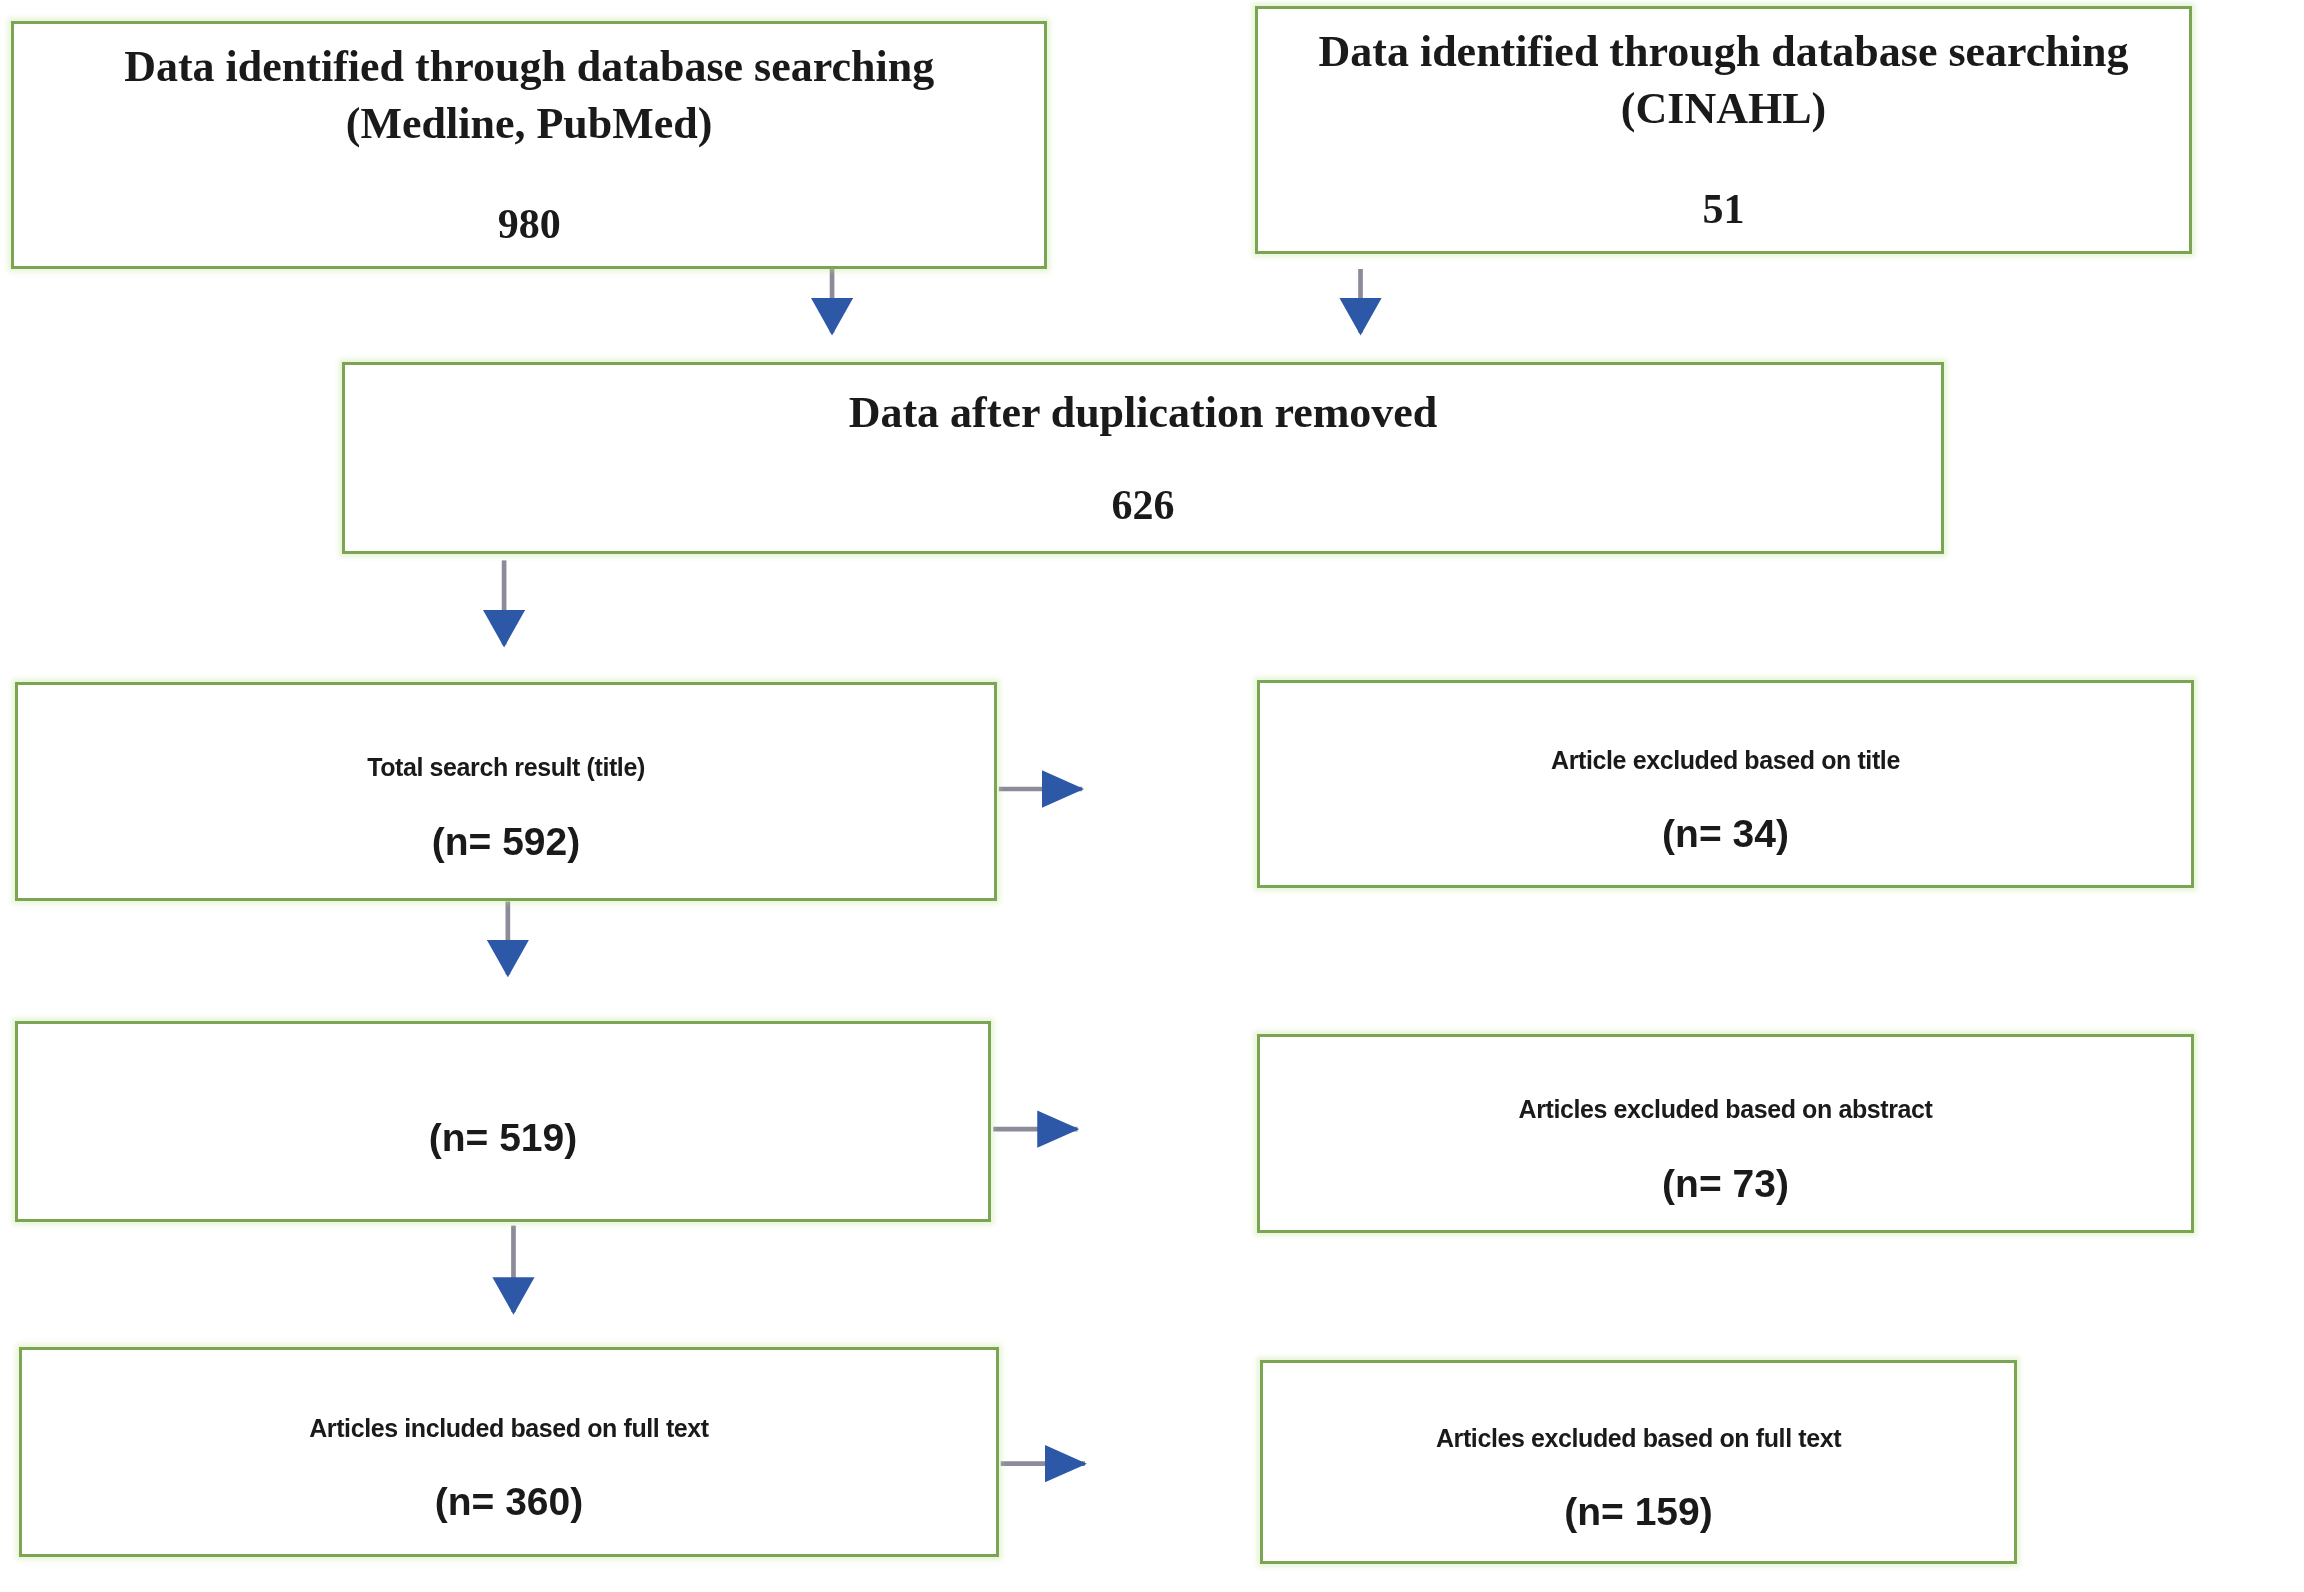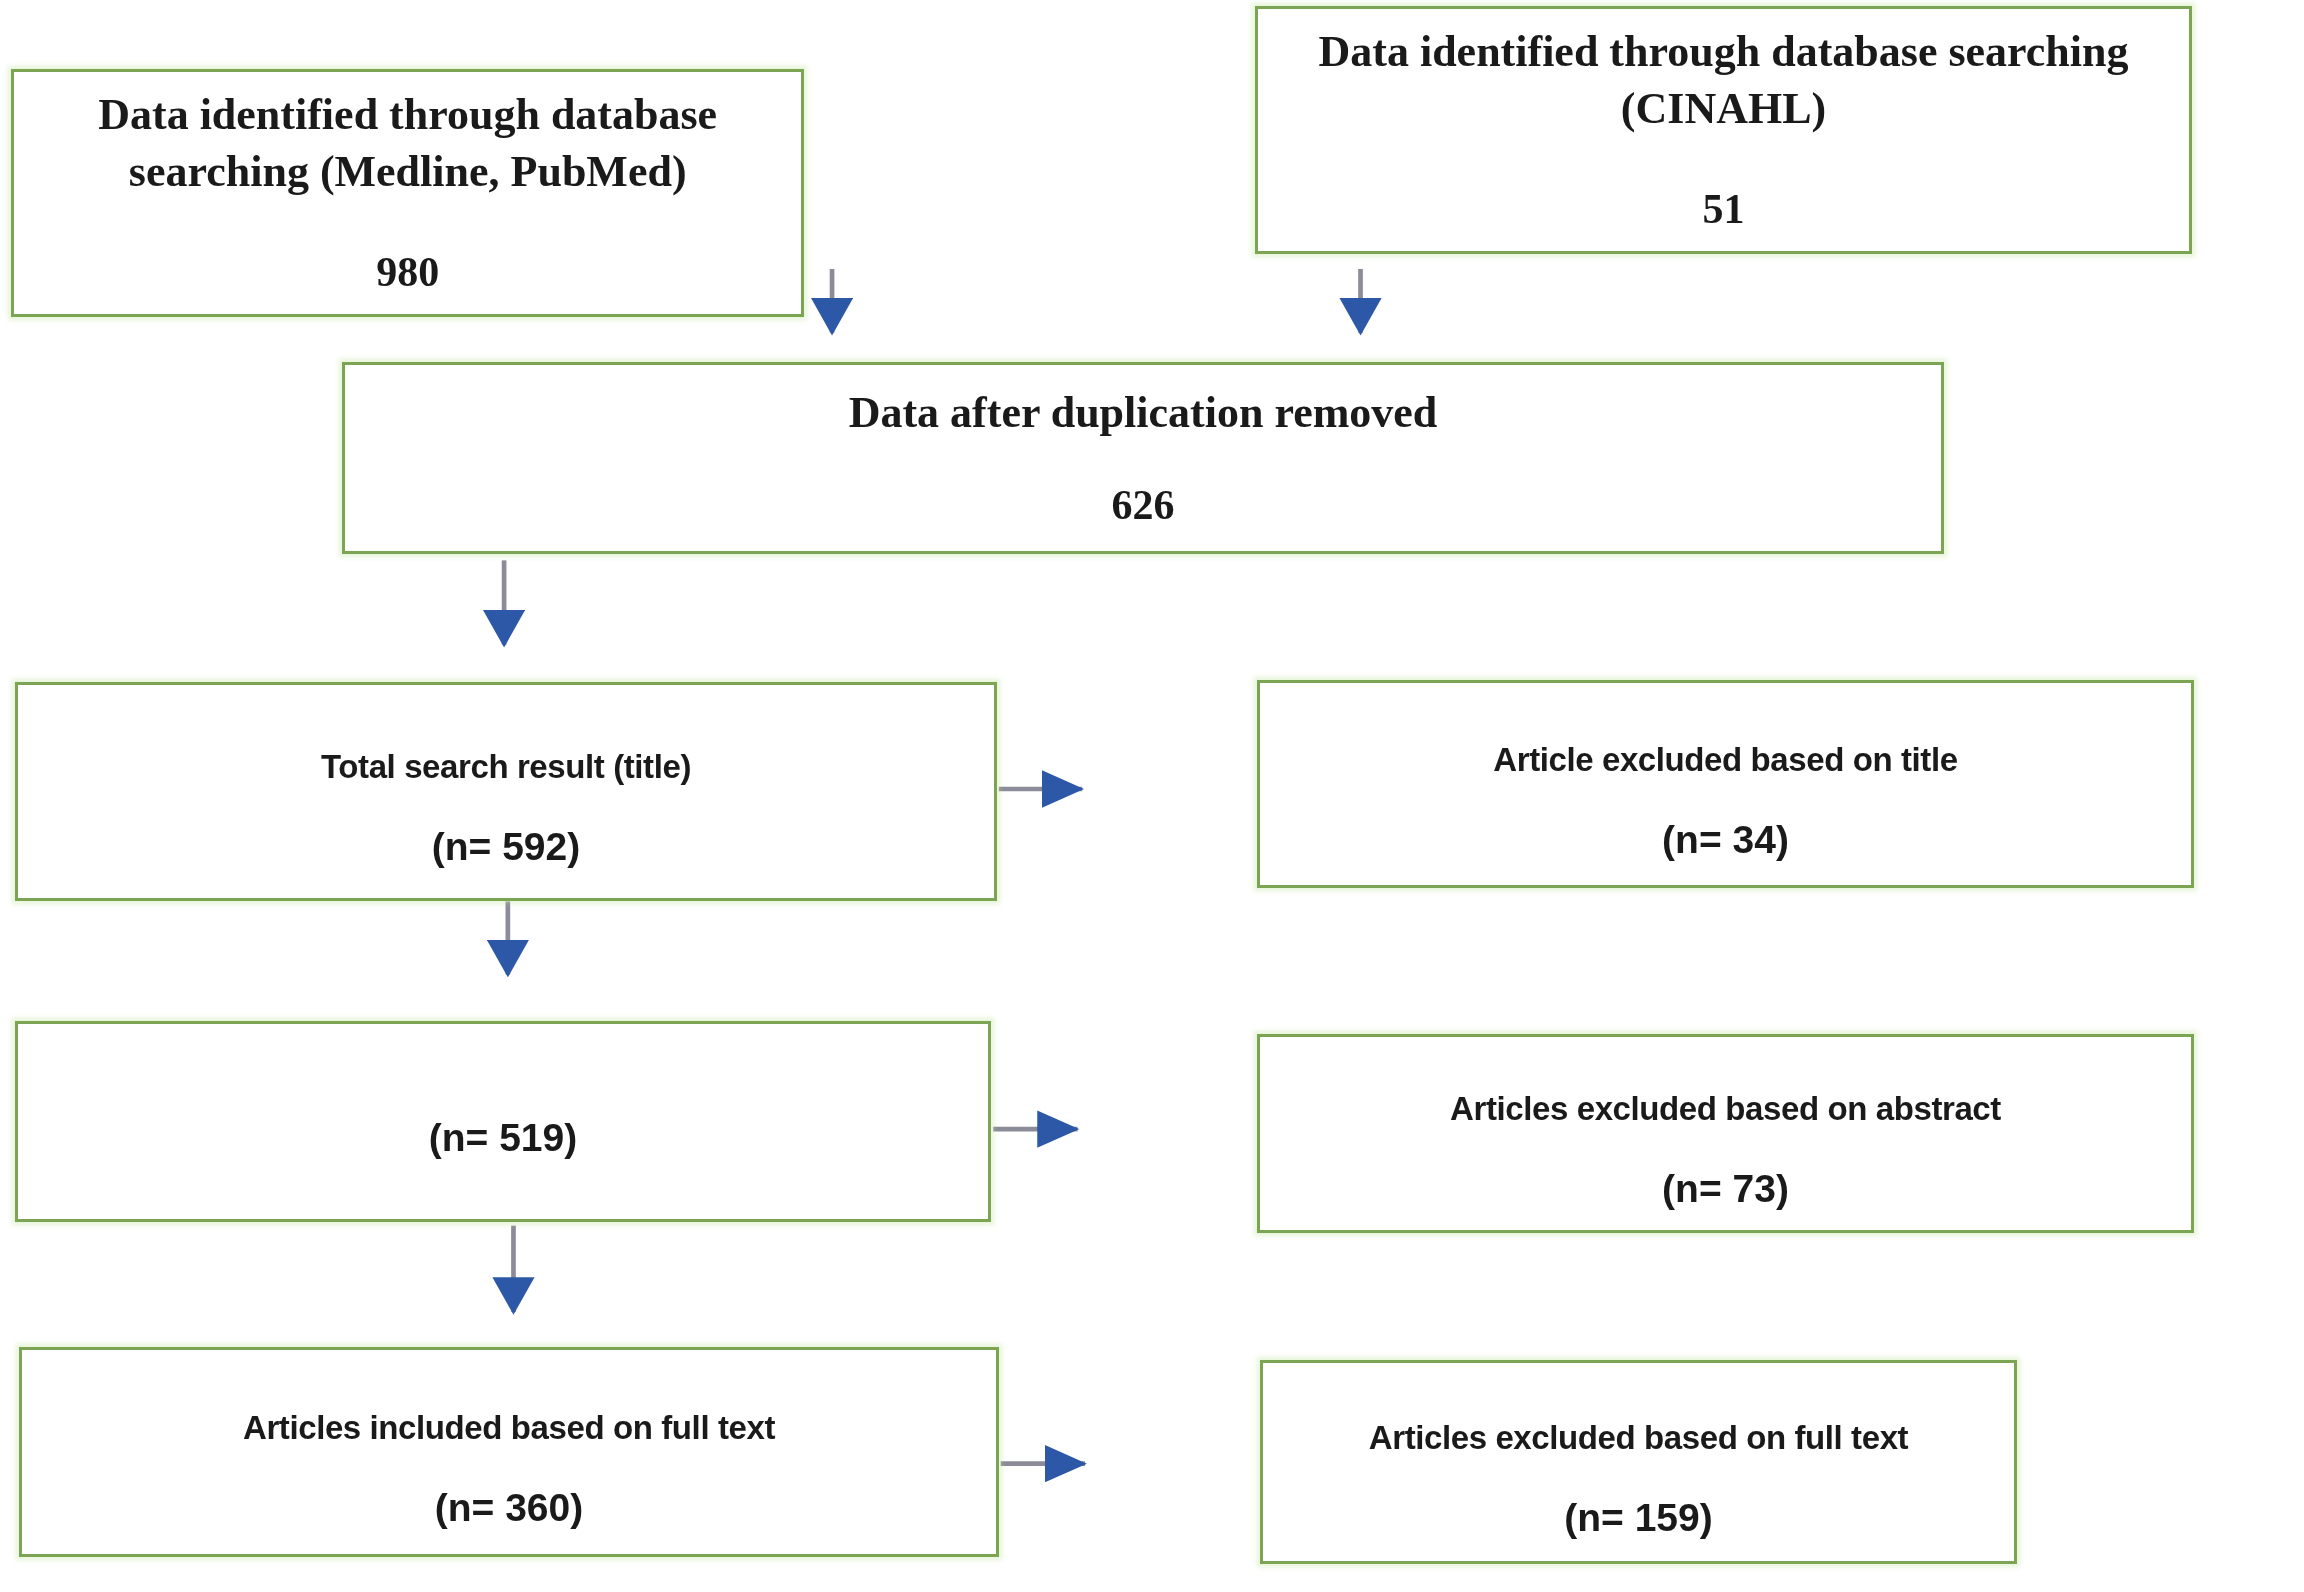--- a/index.html
+++ b/index.html
@@ -48,21 +48,21 @@
     font-weight: bold;
   }
   .serif-box .line-main { font-size: 44px; }
   .serif-box .line-count { font-size: 42px; margin-top: 45px; font-weight: bold; }
 
   
   .sans-box {
     font-family: "Liberation Sans", "DejaVu Sans", sans-serif;
     font-weight: bold;
   }
-  .sans-box .line-main { font-size: 33px; letter-spacing: -0.4px; margin-top: 36px; }
+  .sans-box .line-main { font-size: 25px; letter-spacing: -0.4px; margin-top: 36px; }
   .sans-box .line-count { font-size: 39px; margin-top: 33px; }
 
   
   #connectors {
     position: absolute;
     left: 0;
     top: 0;
     width: 2305px;
     height: 1593px;
     pointer-events: none;
@@ -109,21 +109,21 @@
 
     <g>
       <line x1="548" y1="1308" x2="548" y2="1400" stroke="#8b8b99" stroke-width="5" marker-end="url(#arrowhead-down)"></line>
     </g>
 
     <g>
       <line x1="1068" y1="1562" x2="1158" y2="1562" stroke="#8b8b99" stroke-width="5" marker-end="url(#arrowhead-right)"></line>
     </g>
   </svg>
 
-  <div class="flow-box serif-box" style="left:11.2px; top:20.6px; width:793px; height:248px;margin-top:48px;">
+  <div class="flow-box serif-box" style="left:11.2px; top:20.6px; width:1036px; height:248px;">
     <span class="line-main">Data identified through database searching (Medline, PubMed)</span>
     <span class="line-count">980</span>
   </div>
 
   <div class="flow-box serif-box" style="left:1255px; top:6px; width:937px; height:248px;">
     <span class="line-main">Data identified through database searching (CINAHL)</span>
     <span class="line-count">51</span>
   </div>
 
   <div class="flow-box serif-box" style="left:342px; top:362px; width:1602px; height:192px;">

